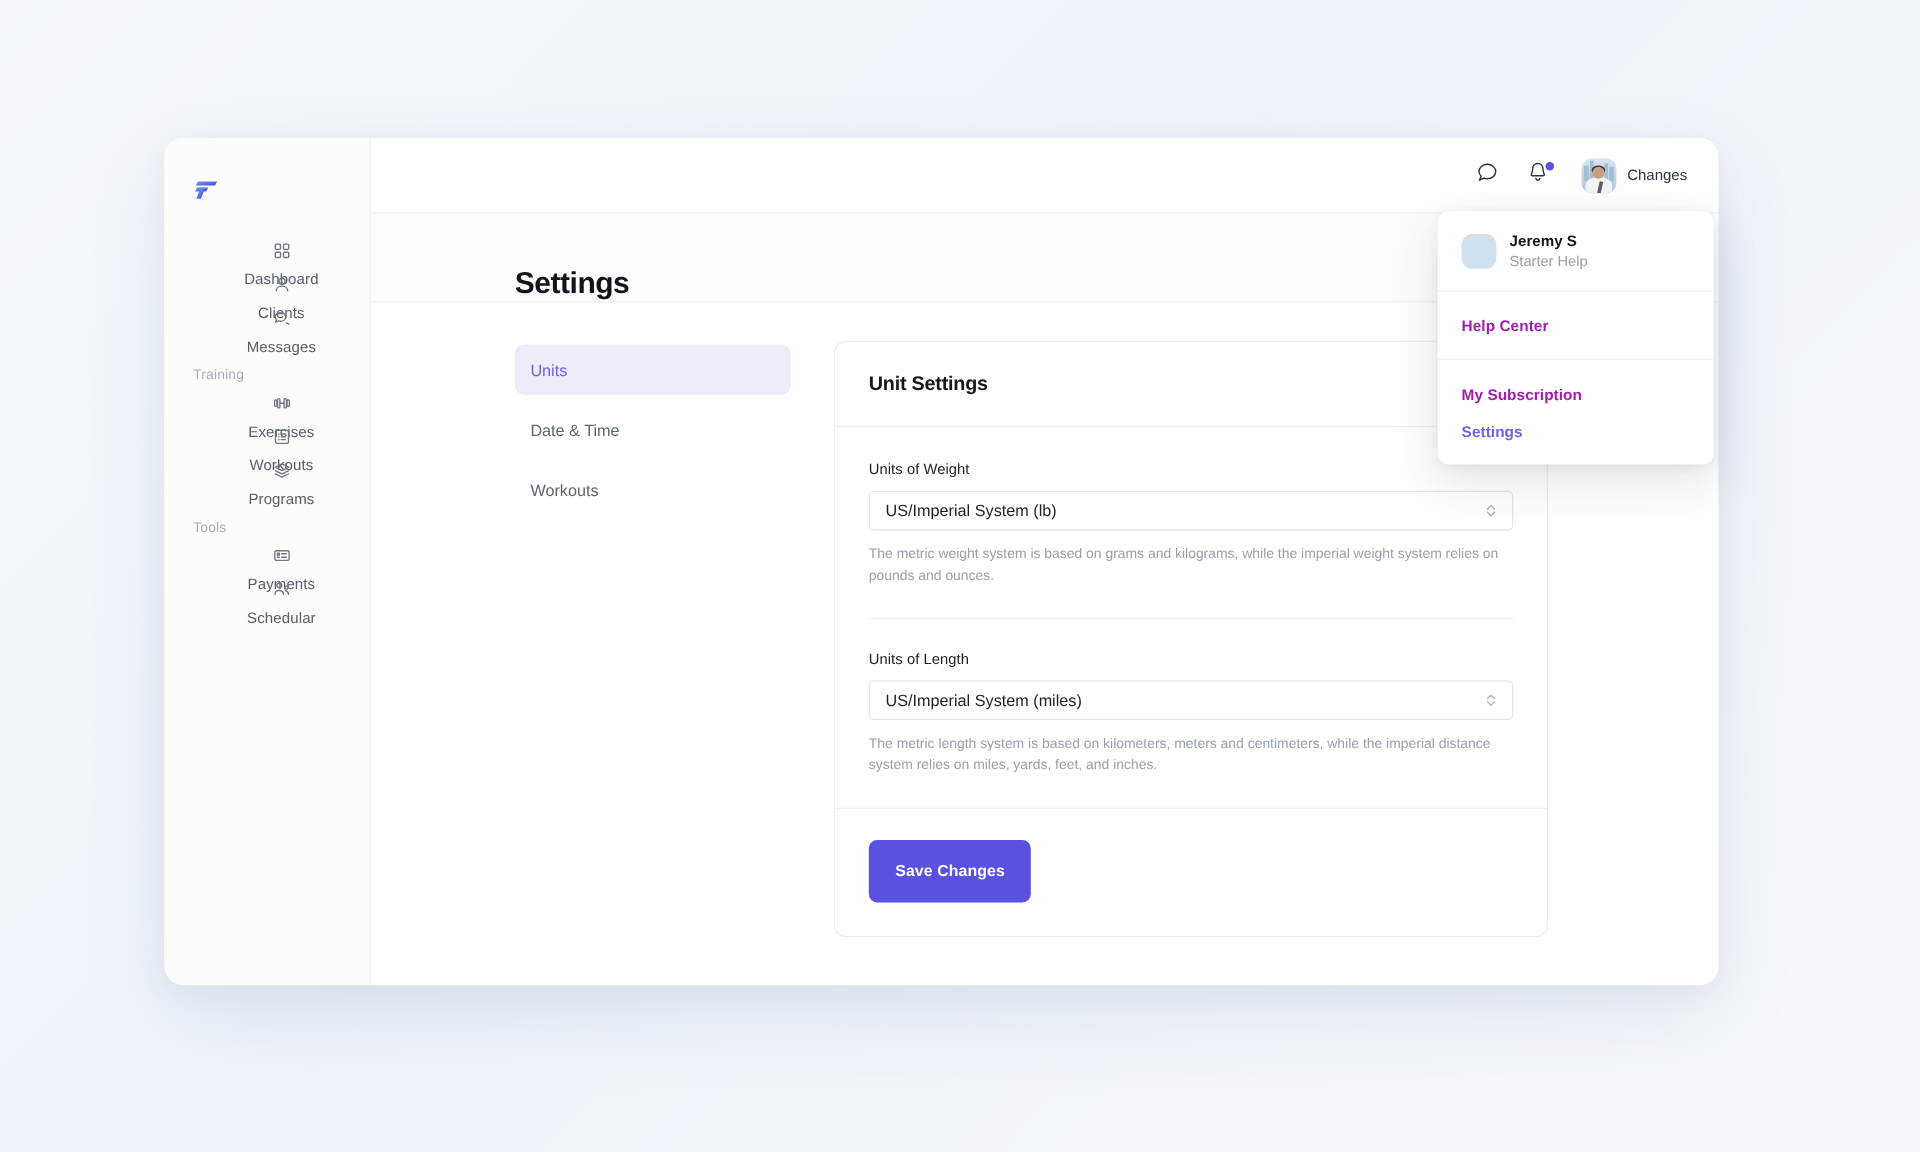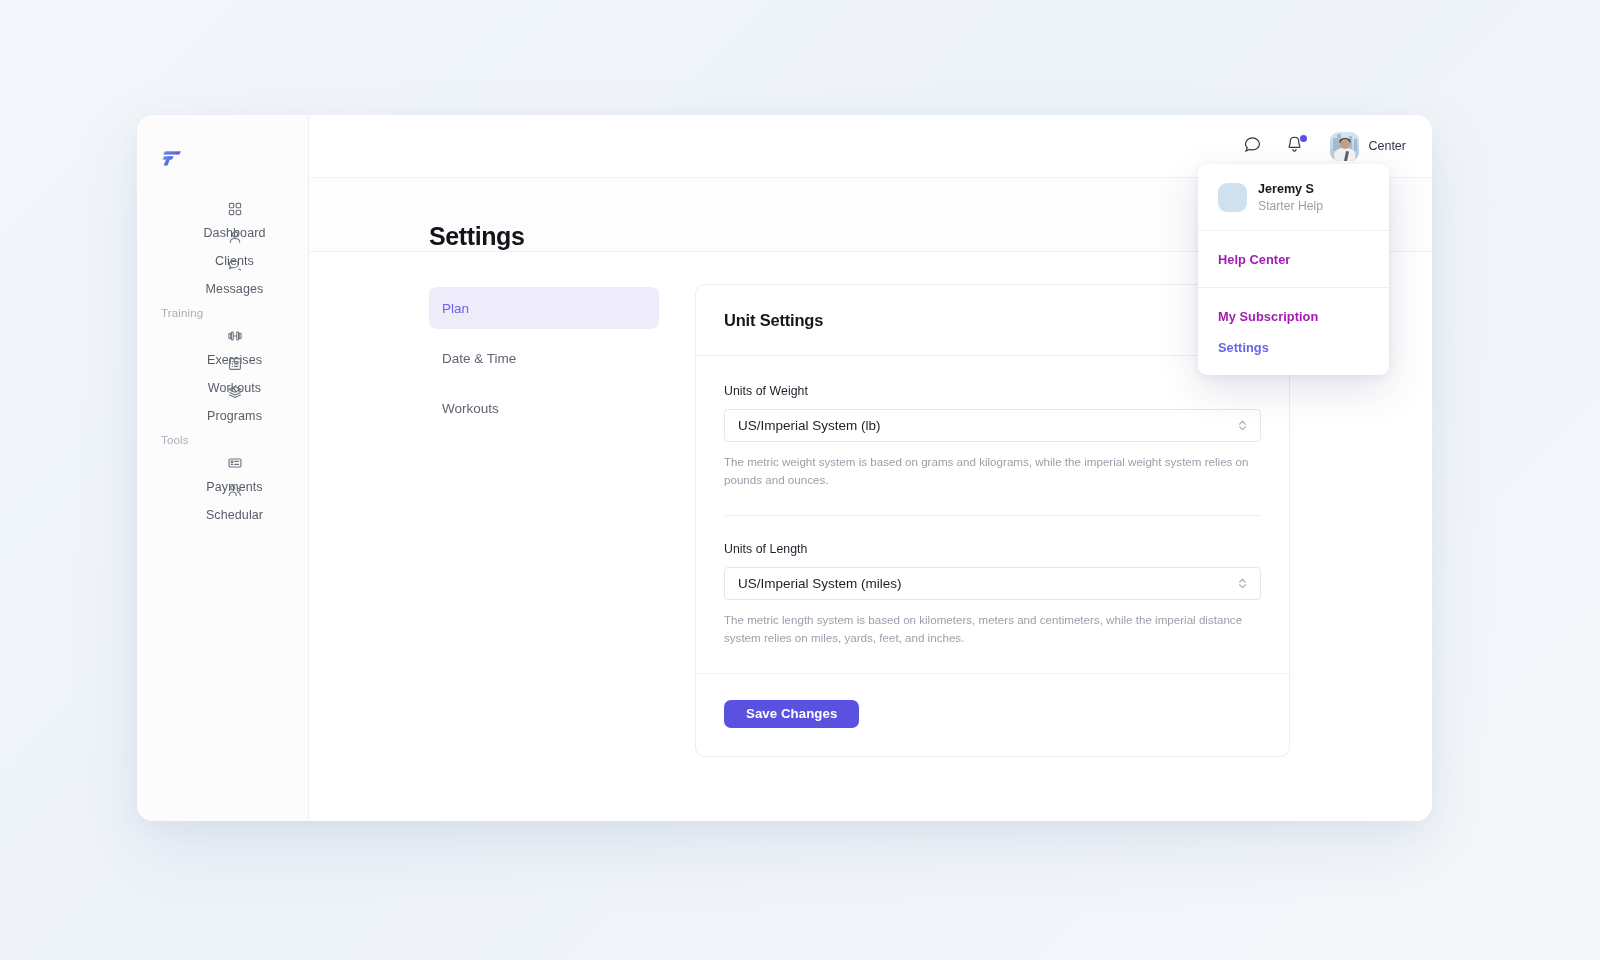--- a/index.html
+++ b/index.html
@@ -349,40 +349,40 @@
 
   .card-footer {
     border-top: 1px solid #eff0f3;
     padding: 26px 28px 28px 28px;
   }
 
   .save-btn {
     display: inline-flex;
     align-items: center;
     justify-content: center;
-    height: 28px;
+    height: 52px;
     padding: 0 22px;
     background: #5b51e0;
     color: #ffffff;
     font-size: 13.2px;
     font-weight: 700;
     border: none;
     border-radius: 7px;
     cursor: pointer;
     font-family: inherit;
     letter-spacing: 0.1px;
     text-align: right;
   }
 
   
   .user-menu {
     position: absolute;
     left: 1198px;
-    top: 164px;
-    width: 191px;
+    top: 176px;
+    width: 230px;
     background: #ffffff;
     border-radius: 9px;
     box-shadow: 0 14px 40px rgba(40, 60, 100, 0.14),
                 0 2px 8px rgba(40, 60, 100, 0.07);
     z-index: 50;
     overflow: hidden;
   }
 
   .um-profile {
     display: flex;
@@ -583,37 +583,37 @@
             <span class="av-sky"></span>
             <span class="av-bldg" style="left:8%;width:13%;height:44%;"></span>
             <span class="av-bldg" style="left:24%;width:11%;height:56%;"></span>
             <span class="av-bldg" style="left:64%;width:12%;height:50%;"></span>
             <span class="av-bldg" style="left:80%;width:13%;height:40%;"></span>
             <span class="av-body"></span>
             <span class="av-hair"></span>
             <span class="av-head"></span>
             <span class="av-strap"></span>
           </span>
-          <span class="user-name">Center</span>
+          <span class="user-name">Changes</span>
         </div>
 
       </div>
     </header>
 
     <div class="content">
 
       <div class="page-head">
         <h1 class="page-title">Settings</h1>
 
       </div>
 
       <div class="panel-row">
 
         <div class="subnav">
-          <div class="subnav-item active">Plan</div>
+          <div class="subnav-item active">Units</div>
           <div class="subnav-item">Date &amp; Time</div>
           <div class="subnav-item">Workouts</div>
         </div>
 
         <section class="card">
 
           <div class="card-head">
             <h2 class="card-title">Unit Settings</h2>
           </div>
 

